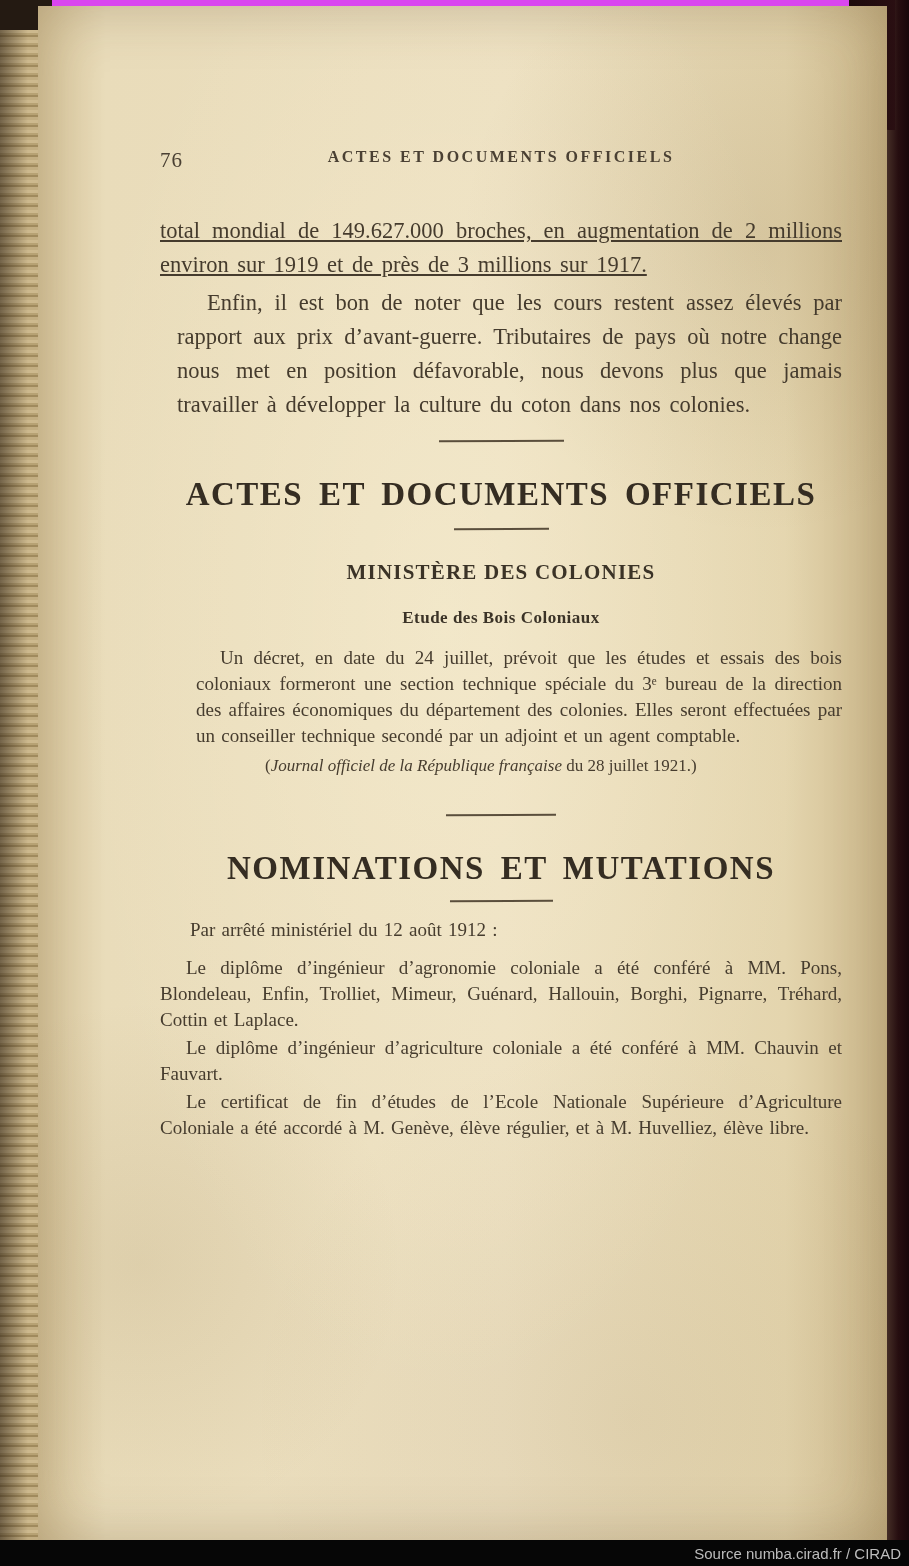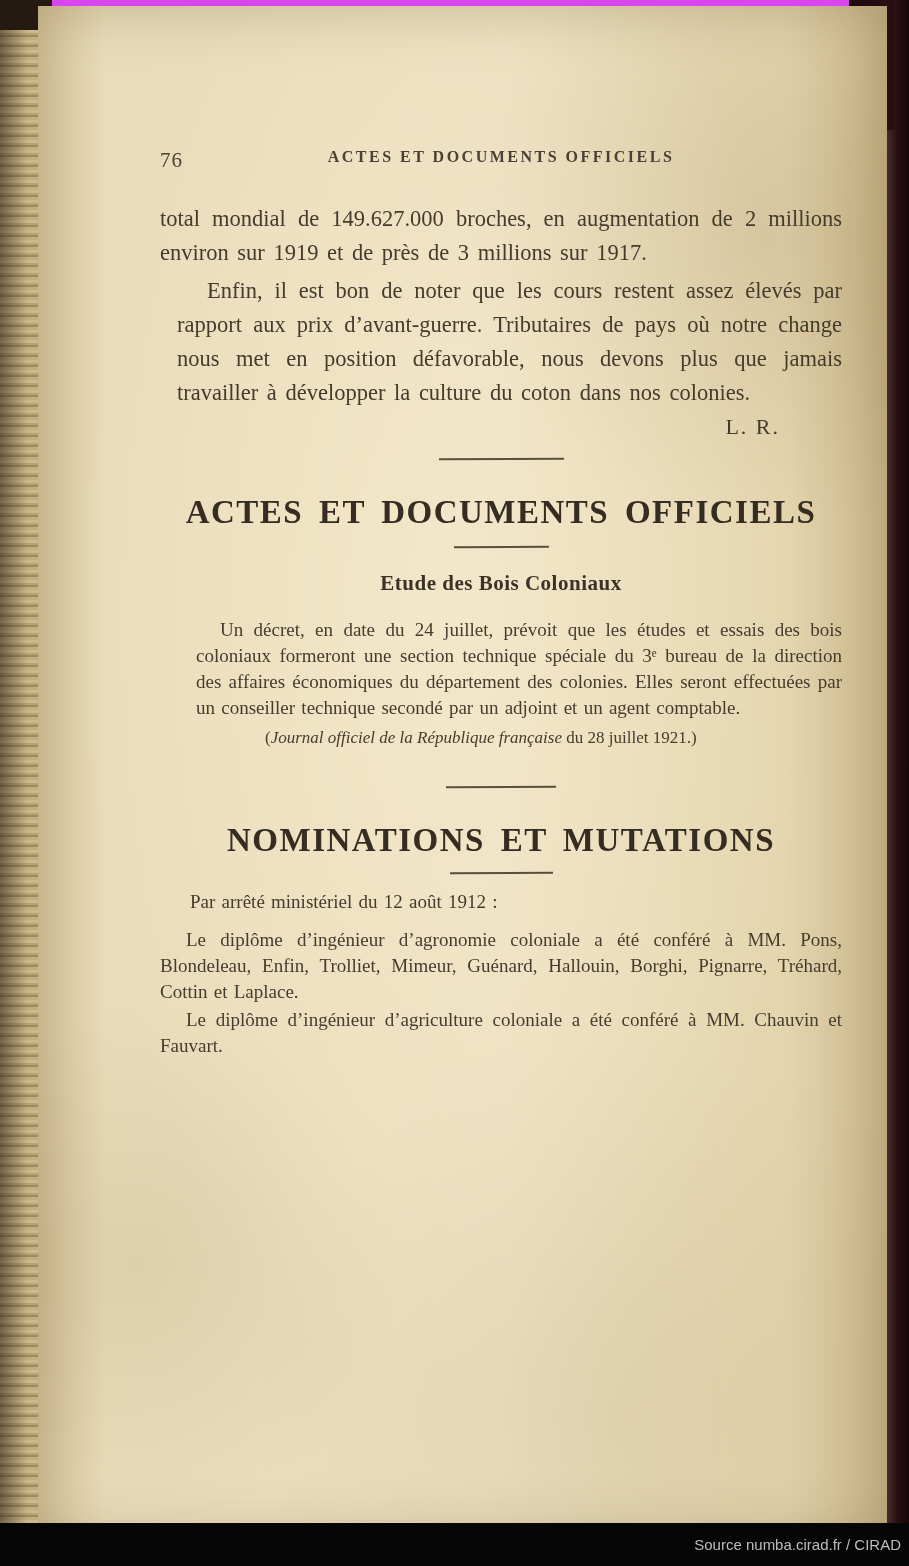--- a/index.html
+++ b/index.html
@@ -57,21 +57,21 @@
   .runhead{
     display:block;text-align:center;
     font-size:16px;font-weight:bold;letter-spacing:2.5px;
     color:#4a4033;
   }
   .bodytxt{
     font-size:22.5px;line-height:34px;
     text-align:justify;word-spacing:3px;
     margin:0;color:#453b2d;
   }
-  .p-cont{margin-top:26px;}
+  .p-cont{margin-top:38px;text-decoration:underline;}
   .p-indent{text-indent:30px;margin-top:4px;margin-left:17px;}
   .signature{
     text-align:right;padding-right:62px;
     font-size:22px;letter-spacing:2px;margin-top:4px;color:#453b2d;
   }
   .rule{
     border:0;border-top:2px solid #5a4e3c;
     margin:0 auto;background:none;
     transform:rotate(-.3deg);
   }
@@ -82,40 +82,40 @@
   .h-big{
     text-align:center;font-size:33px;font-weight:bold;
     letter-spacing:1.5px;margin:34px 0 0 0;color:#352d22;
     word-spacing:6px;
   }
   .h-ministry{
     text-align:center;font-size:21px;font-weight:bold;
     letter-spacing:1.2px;margin-top:30px;color:#3b3327;
   }
   .h-study{
-    text-align:center;font-size:21px;font-weight:bold;
+    text-align:center;font-size:17px;font-weight:bold;
     letter-spacing:.5px;margin-top:23px;color:#3b3327;
   }
   .smalltxt{
     font-size:19px;line-height:26px;text-align:justify;
     word-spacing:1.5px;margin:0;color:#463c2e;
   }
   .decree{margin-top:15px;text-indent:24px;margin-left:36px;}
   .citation{margin-top:7px;margin-left:105px;font-size:17px;color:#463c2e;}
   .citation .ital{font-style:italic;}
   .h-school{
     text-align:center;font-size:20px;font-weight:bold;
     letter-spacing:.6px;margin-top:27px;color:#382f24;
   }
   .arrete{margin-top:15px;text-indent:30px;}
   .nom-p{text-indent:26px;margin-top:2px;}
   .nom-p.first{margin-top:12px;}
   
   .footerbar{
-    position:absolute;left:0;right:0;bottom:0;height:43px;
+    position:absolute;left:0;right:0;bottom:0;height:26px;
     background:#060606;
     display:flex;align-items:center;justify-content:flex-end;
     padding-right:8px;box-sizing:border-box;
   }
   .footerbar span{
     color:#bdbdbd;font-size:15px;
     font-family:"Liberation Sans","DejaVu Sans",sans-serif;
   }
 </style>
 </head>
@@ -133,28 +133,28 @@
 
       <div class="pagehead">
         <span class="pagenum">76</span>
         <span class="runhead">ACTES ET DOCUMENTS OFFICIELS</span>
       </div>
 
       <p class="bodytxt p-cont">total mondial de 149.627.000 broches, en augmentation de 2 millions environ sur 1919 et de près de 3 millions sur 1917.</p>
 
       <p class="bodytxt p-indent">Enfin, il est bon de noter que les cours restent assez élevés par rapport aux prix d’avant-guerre. Tributaires de pays où notre change nous met en position défavorable, nous devons plus que jamais travailler à développer la culture du coton dans nos colonies.</p>
 
-      <div class="signature">L. R.</div>
 
       <hr class="rule rule1">
 
       <h1 class="h-big">ACTES ET DOCUMENTS OFFICIELS</h1>
 
       <hr class="rule rule2">
 
+      <h2 class="h-ministry">MINISTÈRE DES COLONIES</h2>
 
       <h3 class="h-study">Etude des Bois Coloniaux</h3>
 
       <p class="smalltxt decree">Un décret, en date du 24 juillet, prévoit que les études et essais des bois coloniaux formeront une section technique spéciale du 3ᵉ bureau de la direction des affaires économiques du département des colonies. Elles seront effectuées par un conseiller technique secondé par un adjoint et un agent comptable.</p>
 
       <div class="citation">
         <span>(</span><span class="ital">Journal officiel de la République française</span><span> du 28 juillet 1921.)</span>
       </div>
 
       <hr class="rule rule3">
@@ -163,20 +163,21 @@
 
       <hr class="rule rule4">
 
 
       <p class="smalltxt arrete">Par arrêté ministériel du 12 août 1912 :</p>
 
       <p class="smalltxt nom-p first">Le diplôme d’ingénieur d’agronomie coloniale a été conféré à MM. Pons, Blondeleau, Enfin, Trolliet, Mimeur, Guénard, Hallouin, Borghi, Pignarre, Tréhard, Cottin et Laplace.</p>
 
       <p class="smalltxt nom-p">Le diplôme d’ingénieur d’agriculture coloniale a été conféré à MM. Chauvin et Fauvart.</p>
 
+      <p class="smalltxt nom-p">Le certificat de fin d’études de l’Ecole Nationale Supérieure d’Agriculture Coloniale a été accordé à M. Genève, élève régulier, et à M. Huvelliez, élève libre.</p>
 
     </div>
   </div>
 
   <div class="footerbar">
     <span>Source numba.cirad.fr / CIRAD</span>
   </div>
 
 </div>
 

